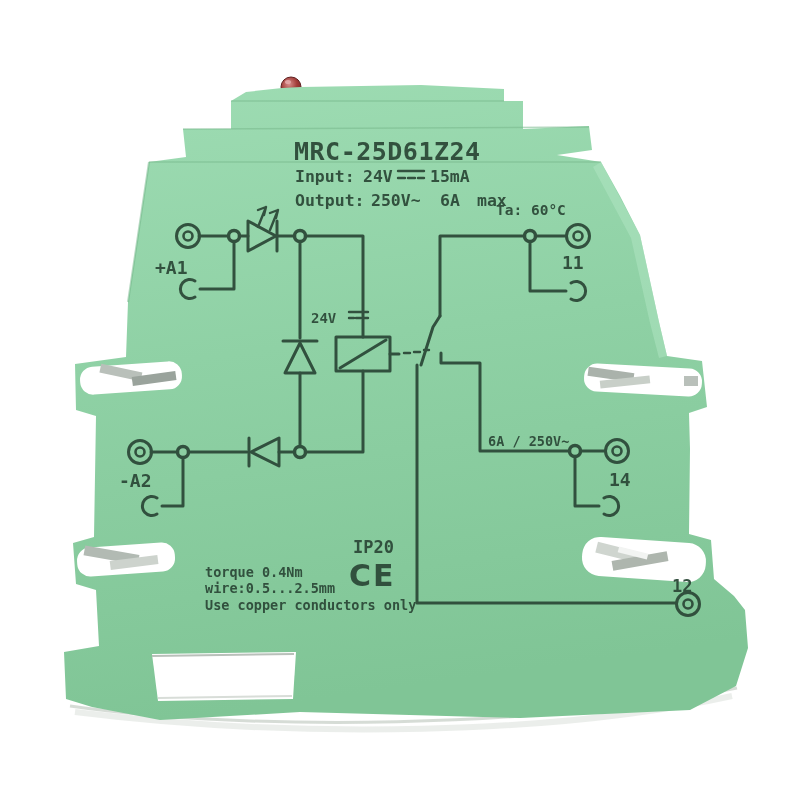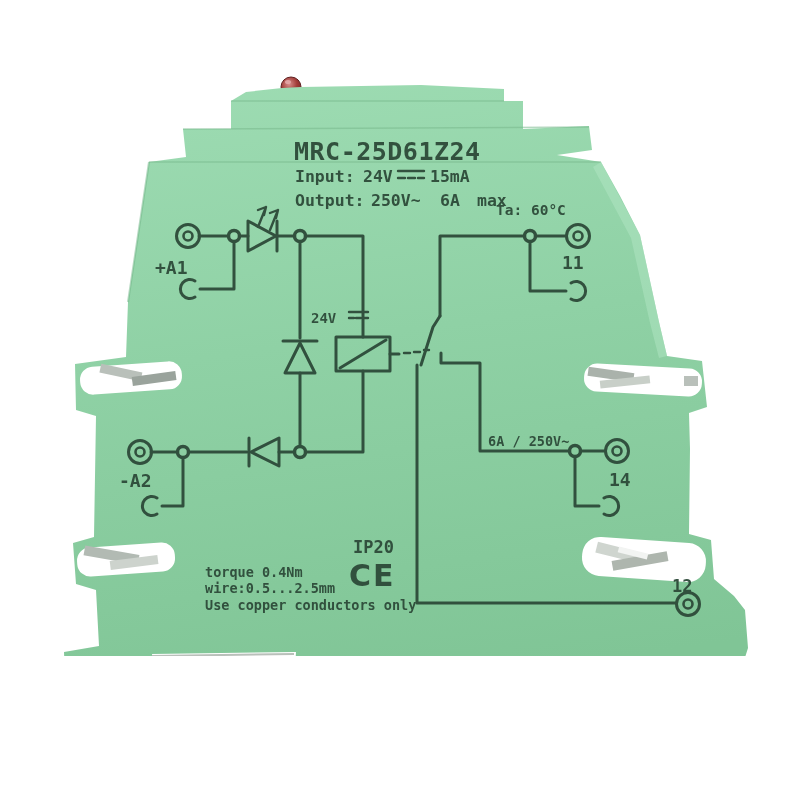--- a/index.html
+++ b/index.html
@@ -1,16 +1,16 @@
 <!DOCTYPE html>
 <html><head>
 <meta charset="utf-8">
 <style>
   html,body{margin:0;padding:0;background:#ffffff;}
-  #stage{position:relative;width:800px;height:656px;background:#ffffff;overflow:hidden;
+  #stage{position:relative;width:800px;height:800px;background:#ffffff;overflow:hidden;
          font-family:"DejaVu Sans","Liberation Sans",sans-serif;}
   .pt{font-family:"DejaVu Sans Mono","Liberation Mono",monospace;font-weight:bold;fill:#2d4a39;}
   .ce{font-family:"DejaVu Sans","Liberation Sans",sans-serif;font-weight:bold;fill:#2d4a39;}
   .pl{stroke:#2d4a39;stroke-width:3;fill:none;stroke-linecap:round;stroke-linejoin:round;}
   .plt{stroke:#2d4a39;stroke-width:2.4;fill:none;stroke-linecap:round;}
   .pf{fill:none;stroke:#2d4a39;stroke-width:3;stroke-linejoin:round;}
 </style>
 </head>
 <body>
 

